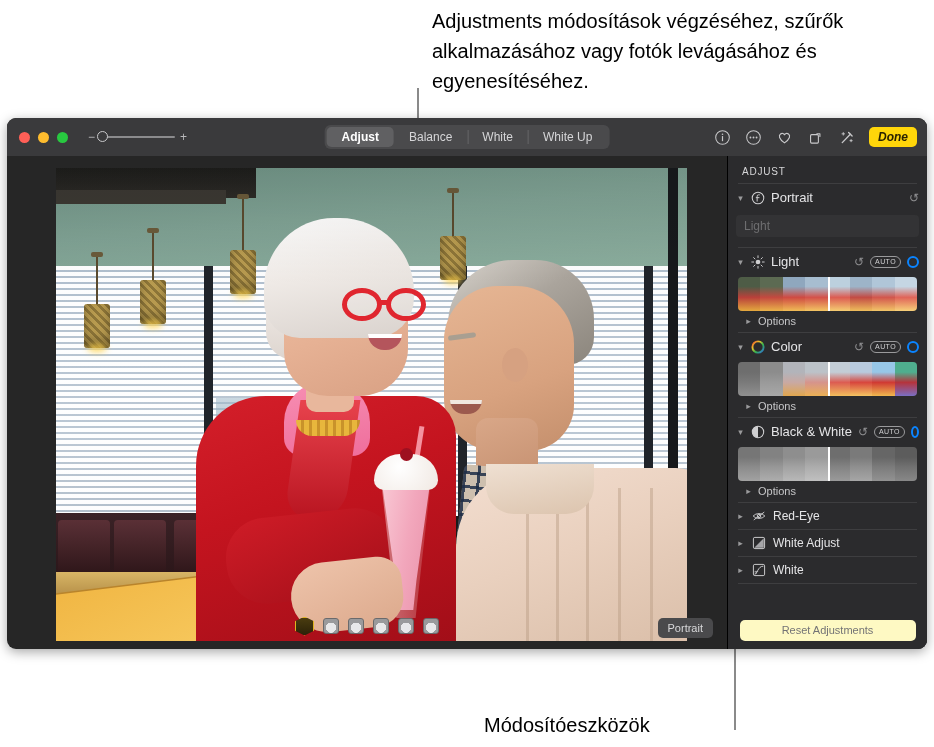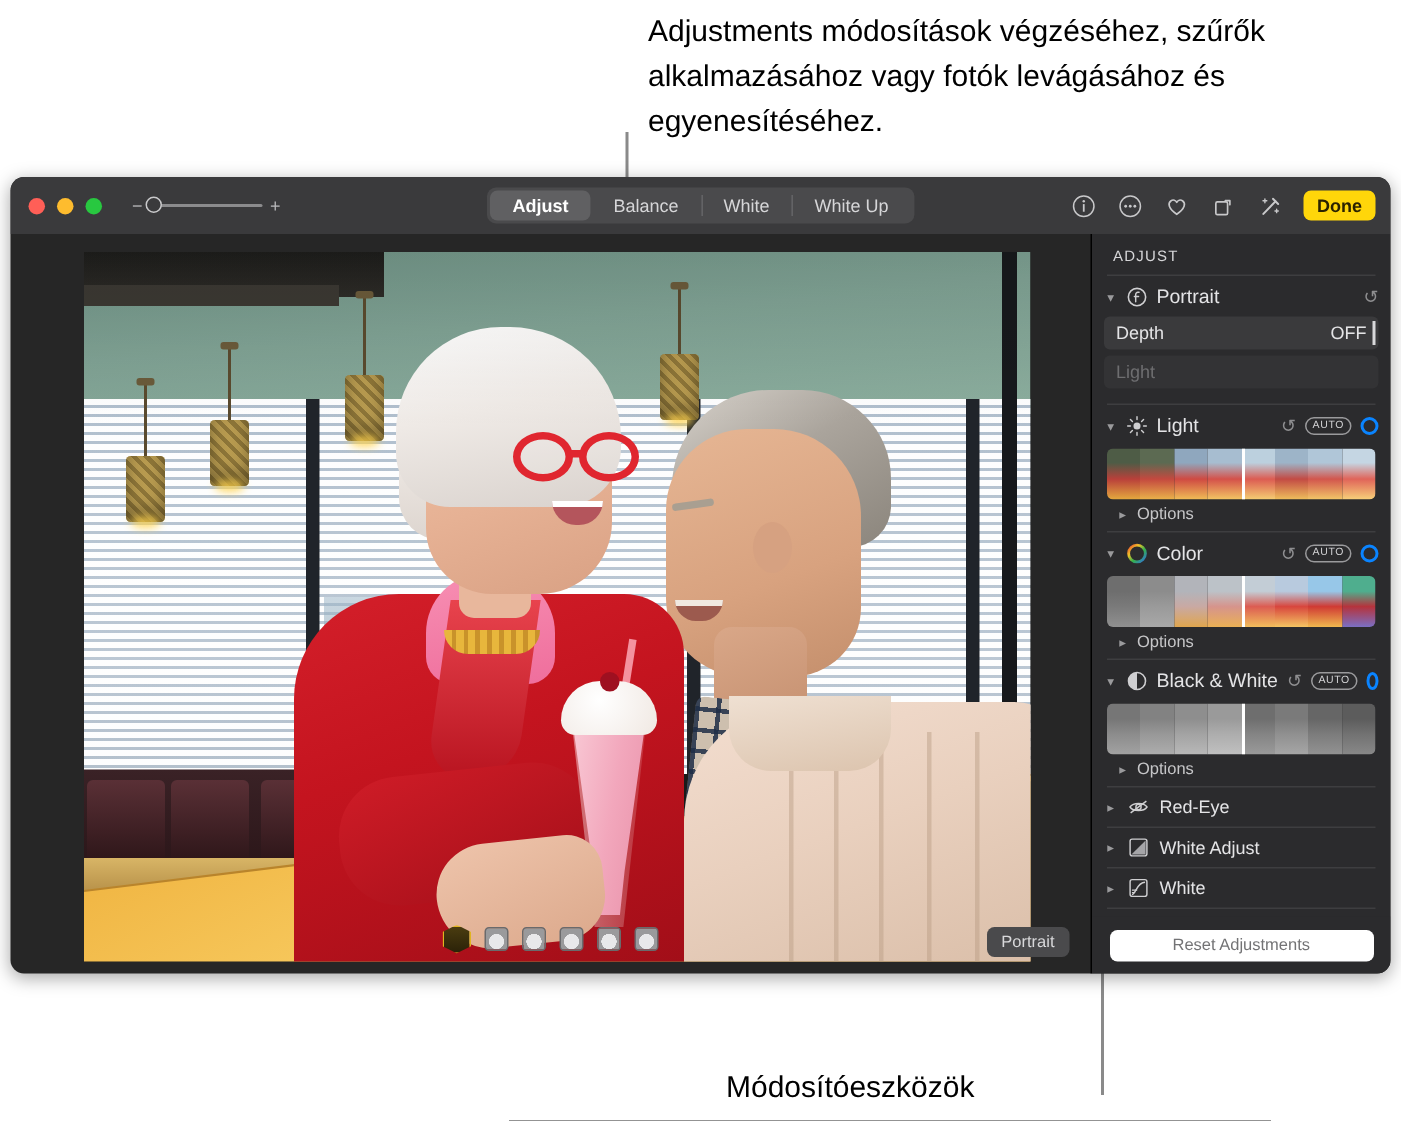--- a/index.html
+++ b/index.html
@@ -78,21 +78,21 @@
     padding:0 15px; height:20px; border-radius:5px; white-space:nowrap;
   }
   .tab + .tab::before{
     content:""; position:absolute; left:0; top:3px; width:1px; height:14px;
     background:#666668;
   }
   .tab.active { background:#606062; color:#fff; font-weight:bold; }
   .tab.active + .tab::before { background:transparent; }
 
   
-  #tool-right { position:absolute; right:10px; display:flex; align-items:center; gap:14px; }
+  #tool-right { position:absolute; right:10px; display:flex; align-items:center; gap:14px;font-style:italic; }
   .tbicon { width:17px; height:17px; color:#c8c8ca; display:block; }
   #done-btn {
     background:#ffd60a; color:#2a2200; font-size:12px; font-weight:bold;
     padding:3px 9px; border-radius:5px; line-height:14px;
   }
 
   
   #body { position:relative; height:493px; display:flex; }
 
   #photo-area { position:relative; flex:1; }
@@ -315,21 +315,21 @@
   .options-row { display:flex; align-items:center; gap:5px; padding:4px 0 5px 16px; }
   .options-row .olabel { color:#c6c6c8; font-size:11px; }
 
   .sb-item { display:flex; align-items:center; gap:7px; padding:6px 8px; }
   .sb-item .sb-label { font-size:12px; }
 
   #reset-wrap { position:absolute; left:0; right:0; bottom:0; height:38px;
                 display:flex; align-items:center; justify-content:center;
                 background:#2b2b2d; }
   #reset-btn {
-    width:176px; height:21px; border-radius:5px; background:#ffffff;
+    width:176px; height:21px; border-radius:5px; background:#fef9c3;
     color:#737375; font-size:11px; display:flex; align-items:center; justify-content:center;
   }
 </style>
 </head>
 <body>
 
 <div class="leader" id="lead-top-stem"></div>
 <div class="leader" id="lead-top-bar"></div>
 <div class="leader" id="lead-top-left"></div>
 <div class="leader" id="lead-top-right"></div>
@@ -505,25 +505,20 @@
         <div class="sb-row">
           <span class="chev">▾</span>
           <svg class="sb-ic" viewBox="0 0 16 16">
             <circle cx="8" cy="8" r="6.6" fill="none" stroke="currentColor" stroke-width="1.2"></circle>
             <path d="M9.6 4.4 h-1 a1.6 1.6 0 0 0 -1.6 1.6 v5.6 M6 7.6 h3.2" fill="none" stroke="currentColor" stroke-width="1.1" stroke-linecap="round"></path>
           </svg>
           <span class="sb-label big">Portrait</span>
           <span class="revert">↺</span>
         </div>
 
-        <div class="depth-row">
-          <span class="dk">Depth</span>
-          <span class="dv">OFF</span>
-          <span class="depth-caret"></span>
-        </div>
         <div class="light-row">Light</div>
 
         <div style="height:10px"></div>
         <div class="sb-sep"></div>
 
         <div class="sb-row">
           <span class="chev">▾</span>
           <svg class="sb-ic" viewBox="0 0 16 16">
             <circle cx="8" cy="8" r="2.7" fill="currentColor"></circle>
             <g stroke="currentColor" stroke-width="1.1" stroke-linecap="round">

